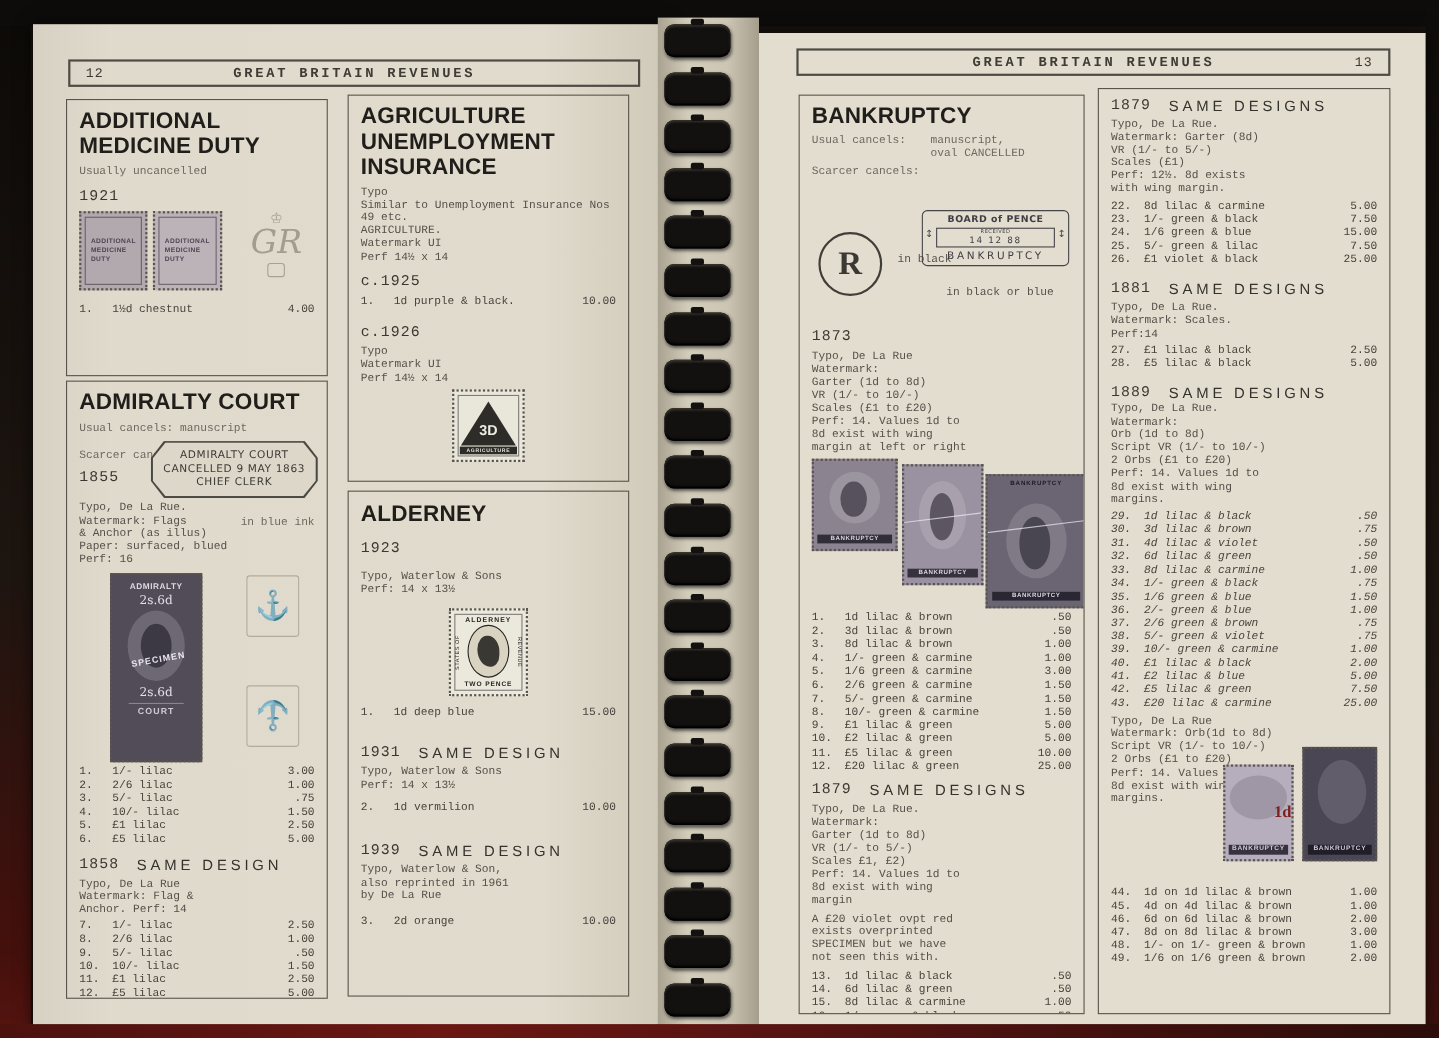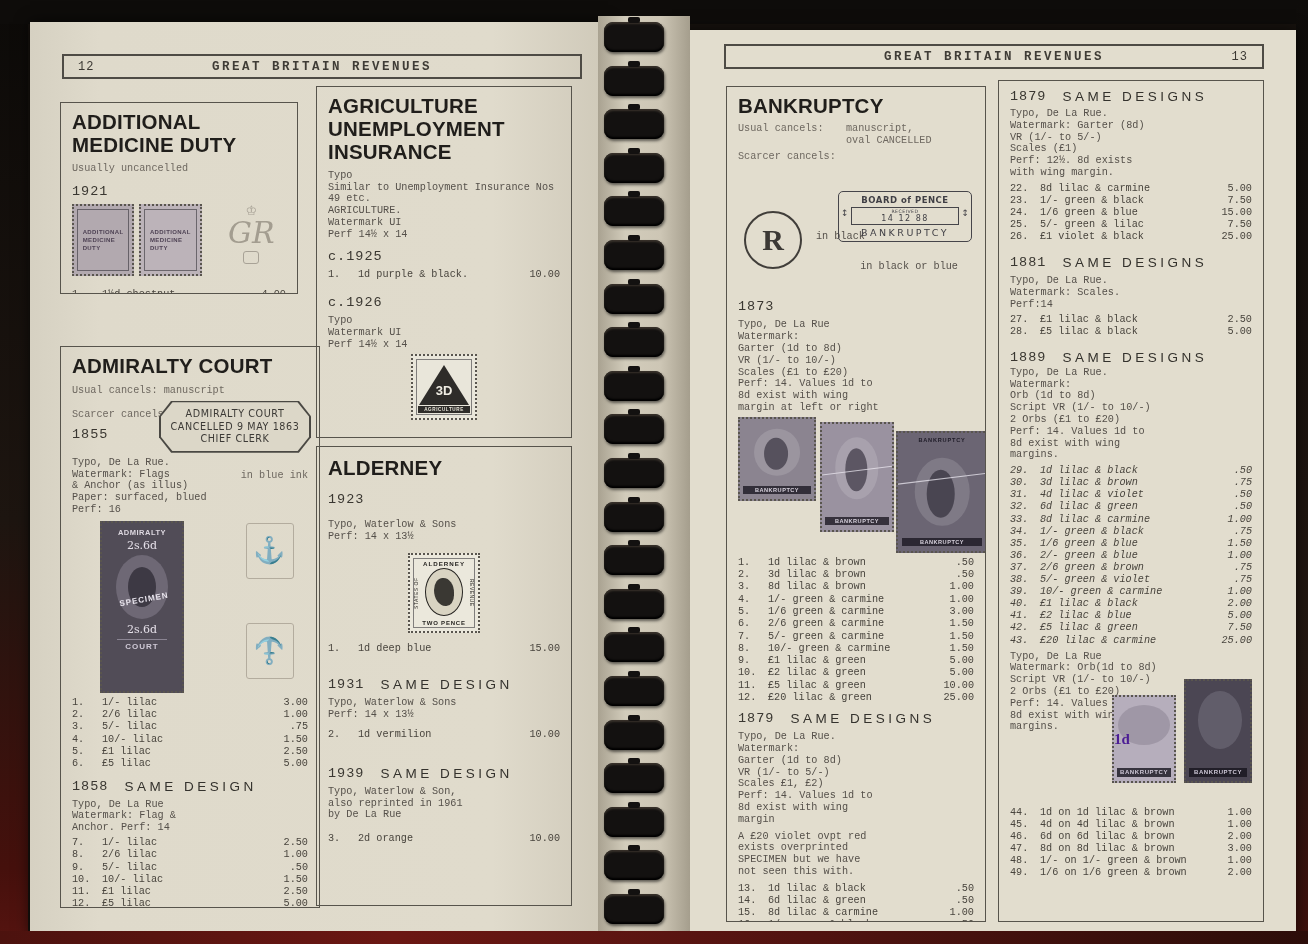--- a/index.html
+++ b/index.html
@@ -135,22 +135,22 @@
   .bks .pen{position:absolute;left:-8%;top:44%;width:120%;border-top:1.6px solid rgba(235,232,240,.75);transform:rotate(-7deg);}
   .bks1{left:0;top:0;width:78px;height:84px;background:#8b8490;}
   .bks2{left:82px;top:5px;width:74px;height:110px;background:#9a92a0;}
   .bks3{left:158px;top:14px;width:92px;height:122px;background:#6b6573;}
 
   
   .s95zone{position:relative;min-height:152px;}
   .s95details{width:150px;}
   .s95stamps{position:absolute;right:0;top:28px;display:flex;align-items:flex-end;gap:8px;}
   .s95a{width:64px;height:88px;background:#b6aebc;}
-  .s95a .ovp{position:absolute;left:0;right:0;top:34px;text-align:left;font-family:"Liberation Serif",serif;
-    font-weight:700;font-size:15px;color:#4c1d95;}
+  .s95a .ovp{position:absolute;left:0;right:0;top:34px;text-align:right;font-family:"Liberation Serif",serif;
+    font-weight:700;font-size:15px;color:#7f1d1d;}
   .s95a .scr{position:absolute;left:4px;right:4px;top:8px;height:40px;border-radius:50%;background:rgba(90,82,100,.25);}
   .s95b{width:68px;height:104px;background:#4b4653;}
   .s95b .port{position:absolute;left:12px;top:10px;width:44px;height:58px;border-radius:50%;background:rgba(220,215,228,.16);}
   .band95{position:absolute;left:3px;right:3px;bottom:4px;background:rgba(22,20,30,.8);color:#cfc9d8;
     font-size:6px;letter-spacing:.6px;text-align:center;line-height:9px;font-weight:700;}
 
   
   .octo{position:absolute;right:-3px;top:0;width:152px;height:52px;
     clip-path:polygon(8% 0,92% 0,100% 30%,100% 70%,92% 100%,8% 100%,0 70%,0 30%);background:#4a4843;}
   .octo-in{position:absolute;inset:1.6px;clip-path:polygon(8% 0,92% 0,100% 30%,100% 70%,92% 100%,8% 100%,0 70%,0 30%);
@@ -166,21 +166,21 @@
 <div class="cover-left"></div>
 <div class="cover-top"></div>
 <div class="cover-right"></div>
 
 <div class="page page-left">
   <div class="pagehead" style="left:32px;top:32px;width:520px;">
     <span class="ph-num" style="margin-left:14px;position:relative;z-index:1;">12</span>
     <span class="ph-title">GREAT BRITAIN REVENUES</span>
   </div>
 
-  <div class="secbox" style="left:30px;top:80px;width:238px;height:192px;">
+  <div class="secbox" style="left:30px;top:68px;width:238px;height:252px;">
     <div>
         <div class="h1line">ADDITIONAL</div>
         <div class="h1line">MEDICINE DUTY</div>
       </div>
     <div class="tline faded" style="margin-top:6px;">Usually uncancelled</div>
     <div class="year">1921</div>
     <div class="med-row">
       <div class="stamp med-stamp">
         <div class="sframe"></div>
         <div>
@@ -205,21 +205,21 @@
     </div>
     <div style="margin-top:7px;">
         <div class="prow">
           <span class="pnum">1.</span>
           <span class="plab">1½d chestnut</span>
           <span class="pprice">4.00</span>
         </div>
       </div>
   </div>
 
-  <div class="secbox" style="left:30px;top:324px;width:260px;height:562px;">
+  <div class="secbox" style="left:30px;top:324px;width:238px;height:562px;">
     <div class="h1line">ADMIRALTY COURT</div>
     <div class="tline faded" style="margin-top:7px;">Usual cancels: manuscript</div>
     <div class="cz">
       <div class="tline faded" style="position:absolute;left:0;top:8px;">Scarcer cancels:</div>
       <div class="octo">
         <div class="octo-in">
             <div class="octo-line">ADMIRALTY COURT</div>
             <div class="octo-line">CANCELLED 9 MAY 1863</div>
             <div class="octo-line">CHIEF CLERK</div>
           </div>

